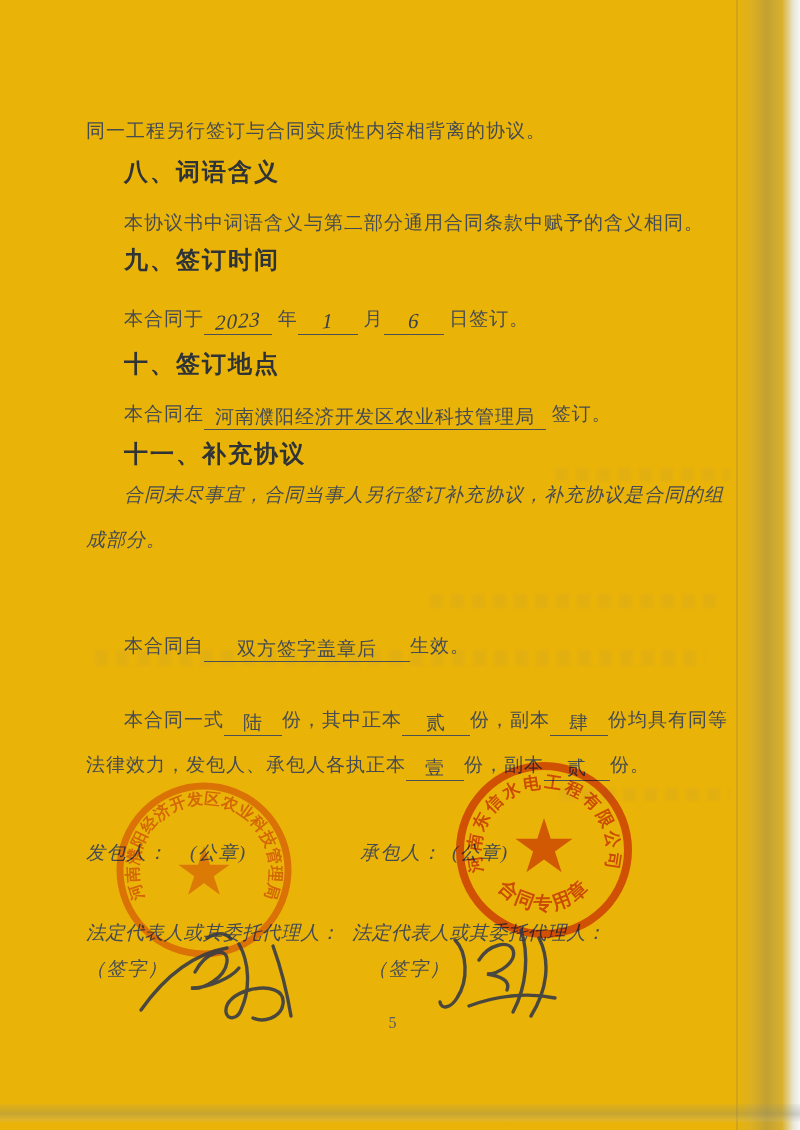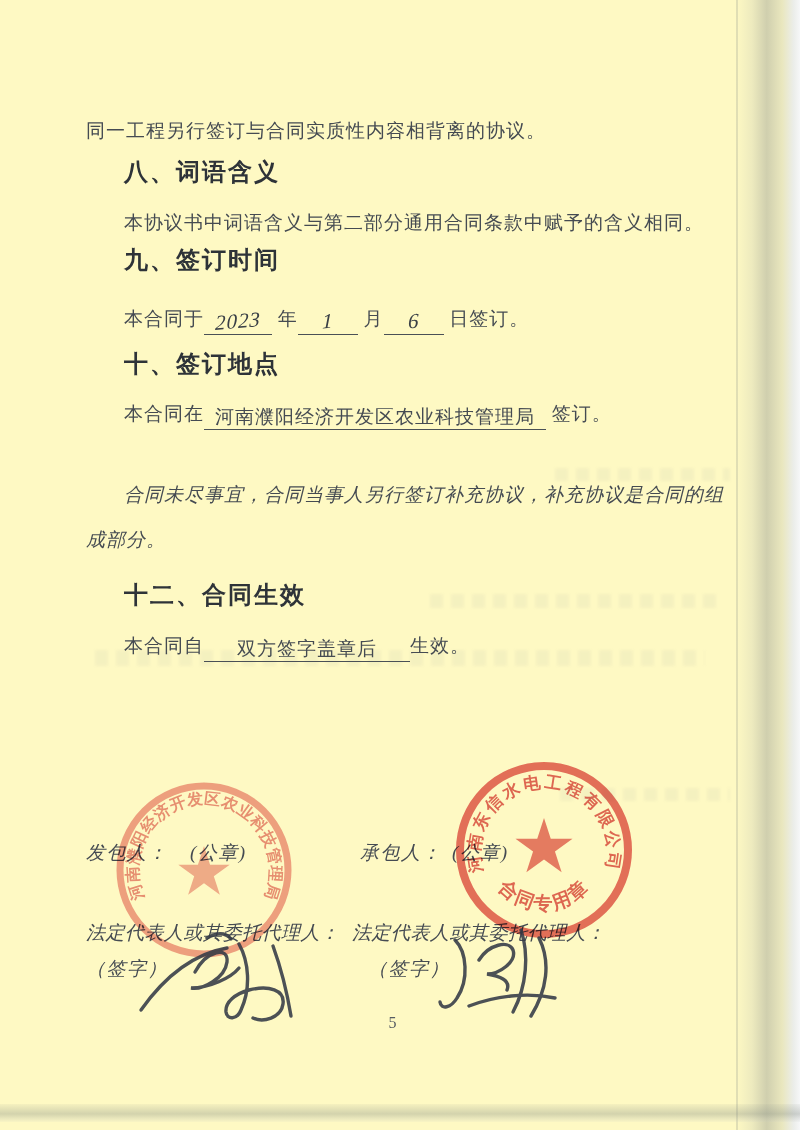--- a/index.html
+++ b/index.html
@@ -1,18 +1,18 @@
 <!DOCTYPE html>
 <html><head>
 <meta charset="utf-8">
 <style>
   html,body{margin:0;padding:0;background:#e9eaec;}
   .scan{
     position:relative; width:800px; height:1130px; margin:0 auto;
-    background:#fef9c3; overflow:hidden;
+    background:#eab308; overflow:hidden;
     font-family:"Liberation Serif","DejaVu Serif",serif;
     color:#454b52;
   }
   
   .edge-right{
     position:absolute; top:0; right:0; width:64px; height:100%;
     background:linear-gradient(to right,
       rgba(150,158,166,0) 0%, rgba(150,158,166,.16) 25%,
       rgba(118,126,134,.34) 48%, rgba(160,166,172,.22) 72%,
       rgba(233,236,238,.9) 90%, #f6f7f8 100%);
@@ -88,27 +88,30 @@
     <span>月</span><span class="blank" style="min-width:54px;"><span class="hw">6</span></span>
     <span>日签订。</span>
   </div>
 
   <div class="h" style="top:348px;">十、签订地点</div>
   <div class="line ind" style="top:389px;">
     <span>本合同在</span><span class="blank" style="min-width:336px;">河南濮阳经济开发区农业科技管理局</span>
     <span>签订。</span>
   </div>
 
+  <div class="h" style="top:438px;">十一、补充协议</div>
   <div class="para" style="top:472px;font-style:italic;">合同未尽事宜，合同当事人另行签订补充协议，补充协议是合同的组成部分。</div>
 
-  <div class="h" style="top:579px;">十二、合同生效</div>
   <div class="line ind" style="top:621px;">
     <span>本合同自</span><span class="blank" style="min-width:200px;">双方签字盖章后</span><span>生效。</span>
   </div>
 
+  <div class="para" style="top:697px;">
+    <span>本合同一式</span><span class="blank" style="min-width:52px;">陆</span><span>份，其中正本</span><span class="blank" style="min-width:62px;">贰</span><span>份，副本</span><span class="blank" style="min-width:52px;">肆</span><span>份均具有同等法律效力，发包人、承包人各执正本</span><span class="blank" style="min-width:52px;">壹</span><span>份，副本</span><span class="blank" style="min-width:60px;">贰</span><span>份。</span>
+  </div>
 
   <div class="pos" style="top:840px; left:86px;">发包人：</div>
   <div class="pos" style="top:840px; left:190px;">(公章)</div>
   <div class="pos" style="top:840px; left:360px;">承包人：</div>
   <div class="pos" style="top:840px; left:452px;">(公章)</div>
 
   <div class="pos rep" style="top:920px; left:86px;">法定代表人或其委托代理人：</div>
   <div class="pos rep" style="top:920px; left:352px;">法定代表人或其委托代理人：</div>
 
   <div class="pos" style="top:956px; left:86px;">（签字）</div>

